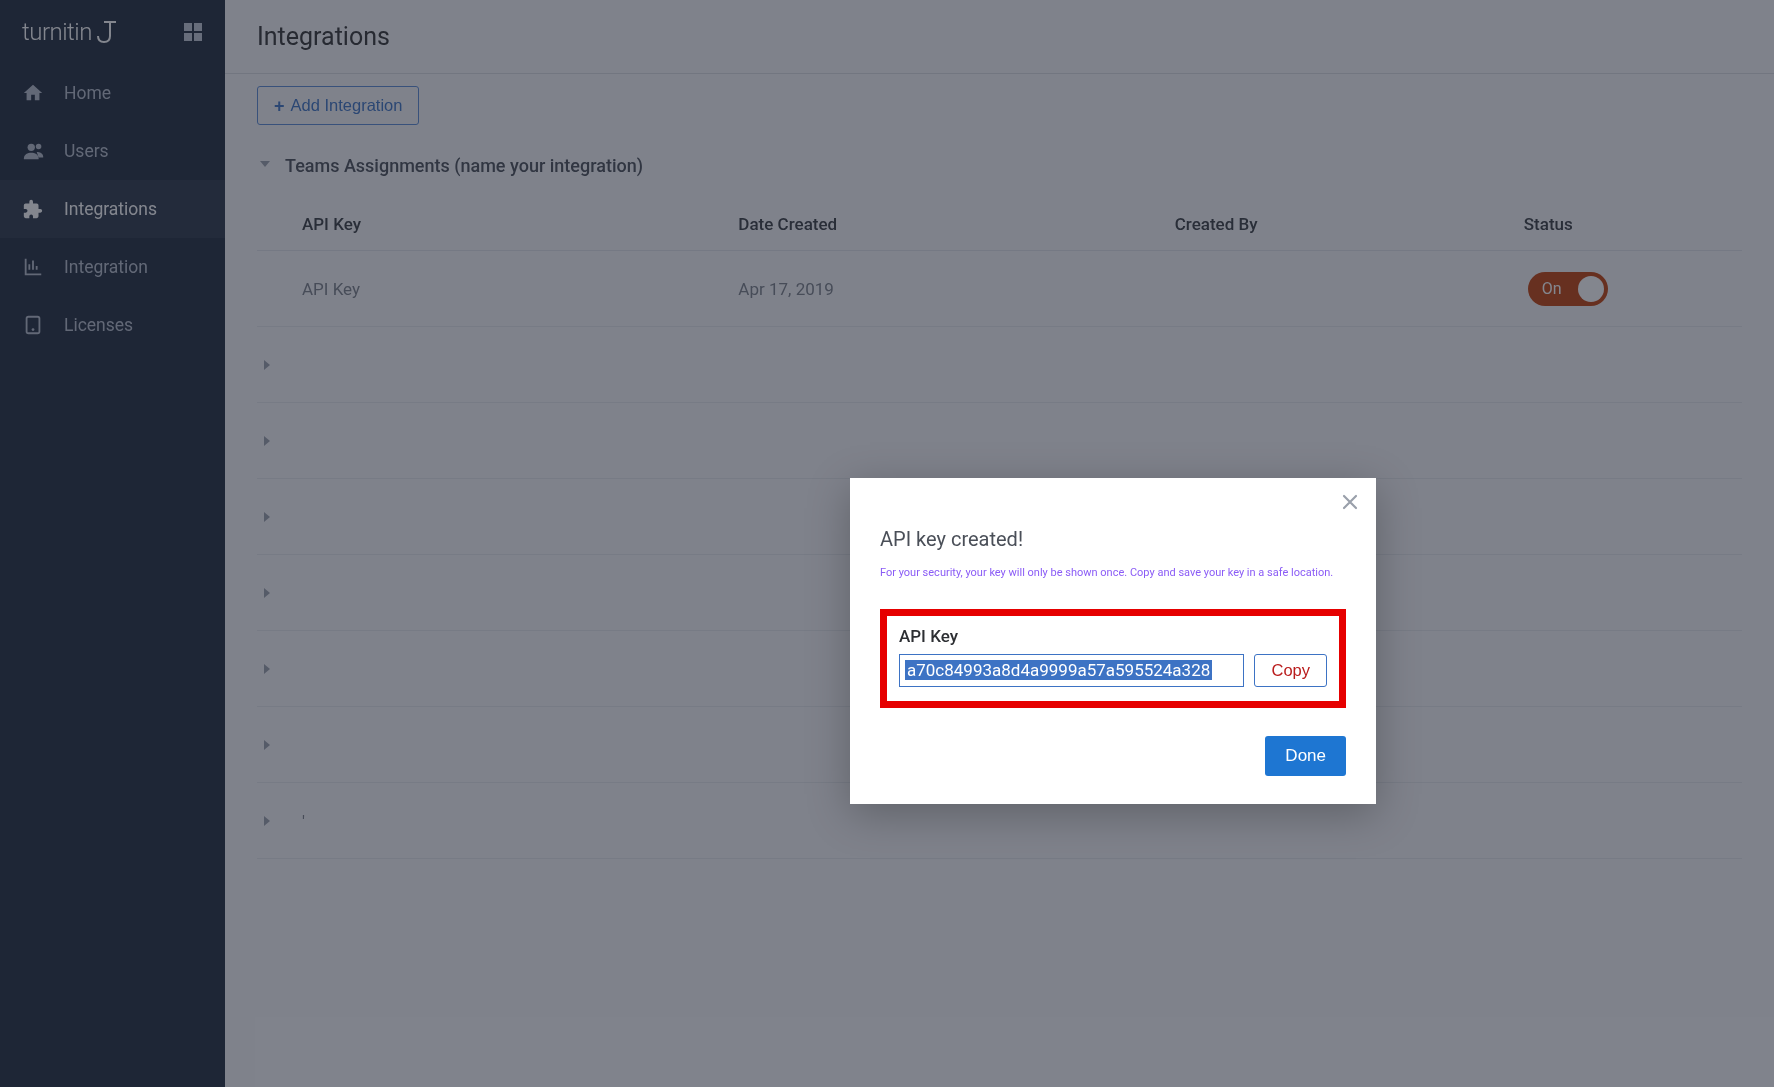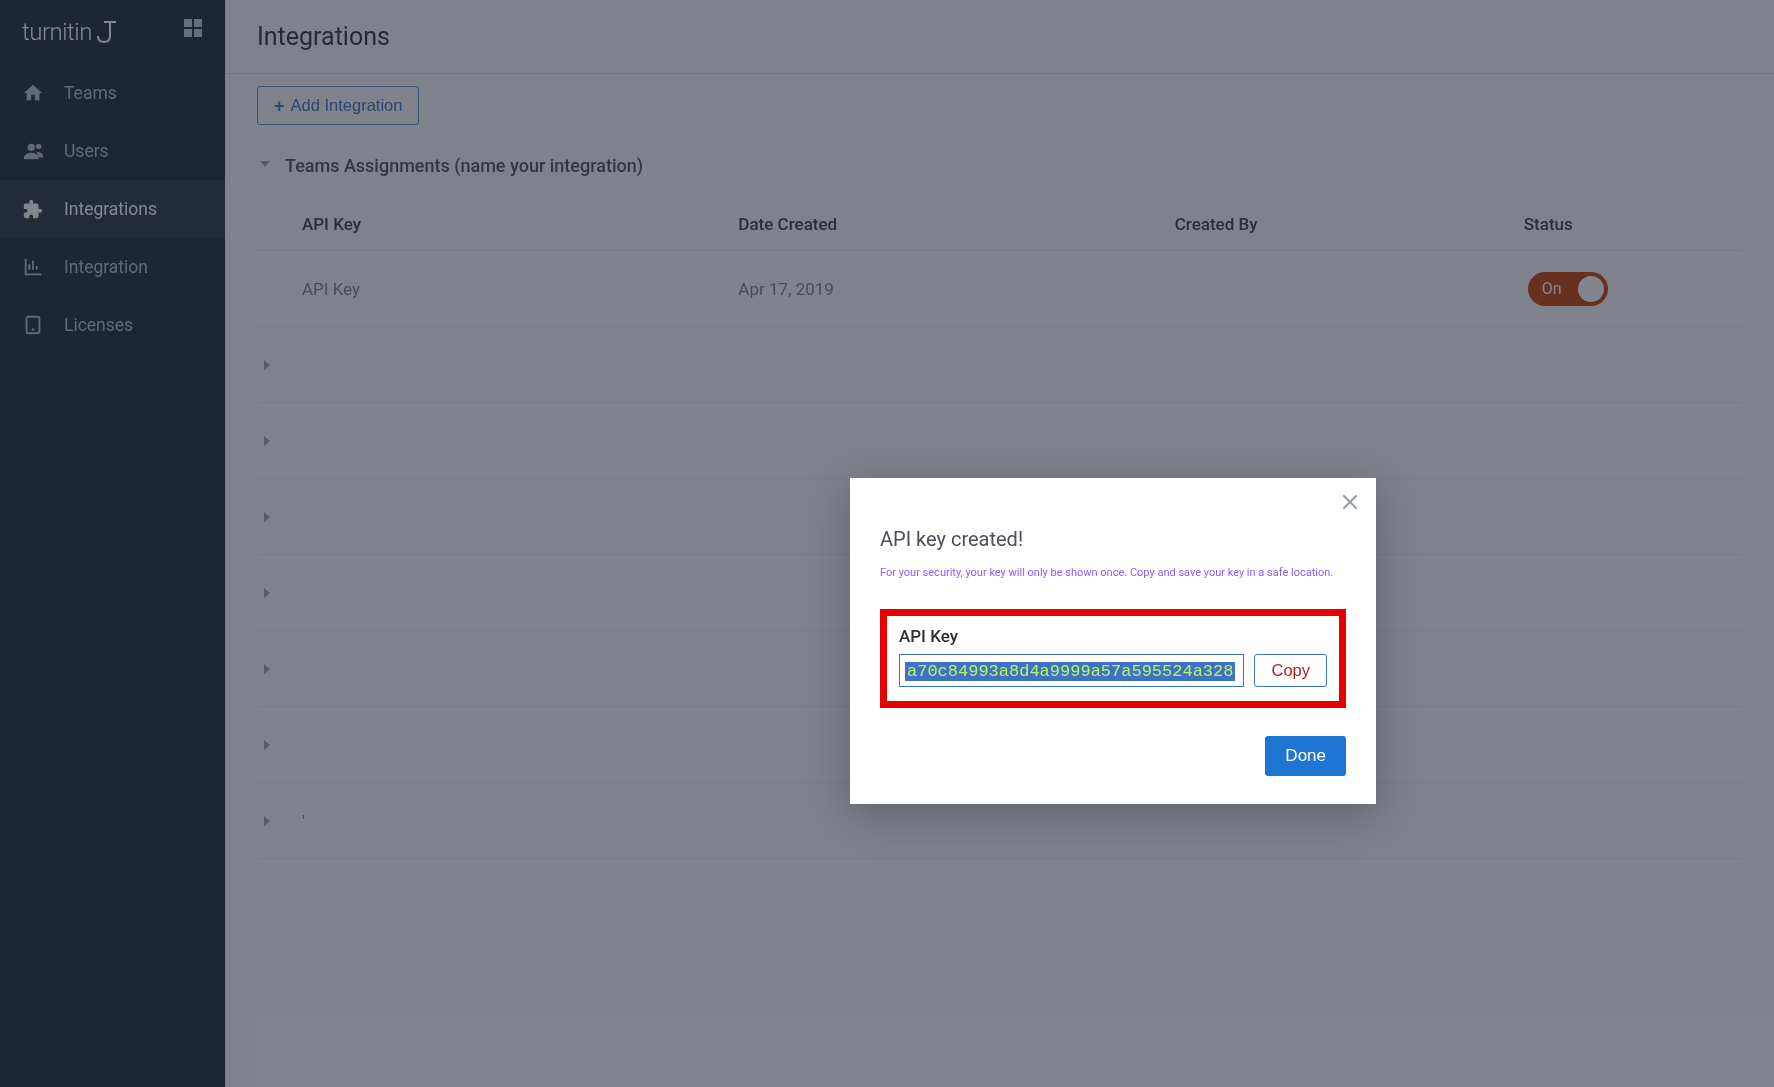--- a/index.html
+++ b/index.html
@@ -16,21 +16,21 @@
     
     .sidebar {
       width: 225px;
       background: #1f2a3c;
       color: #a0a8b8;
       display: flex;
       flex-direction: column;
       flex-shrink: 0;
     }
     .sidebar-header {
-      display: flex; align-items: flex-start; justify-content: space-between;
+      display: flex; align-items: flex-end; justify-content: space-between;
       padding: 18px 22px;
     }
     .brand { display: flex; align-items: center; }
     .brand-text { color: #ffffff; font-size: 24px; font-weight: 300; letter-spacing: -0.5px; }
     .brand-icon-svg { margin-left: 2px; }
     .apps-icon { color: #c2c8d6; }
     .nav-item {
       display: flex; align-items: center;
       padding: 18px 22px;
       font-size: 17.5px;
@@ -113,21 +113,21 @@
       border: 7px solid #e60000;
       padding: 10px 12px 14px 12px;
       margin-bottom: 28px;
     }
     .api-label { font-size: 17px; color: #2d2f33; font-weight: 500; margin-bottom: 8px; }
     .api-row { display: flex; gap: 10px; }
     .api-field-wrap {
       flex: 1; border: 1px solid #3d73c4; padding: 5px 5px; font-size: 17px; overflow: hidden;
       white-space: nowrap;
     }
-    .api-selected { background: #3d73c4; color: #bef264; padding: 0 2px; display: inline; font-family: Liberation Mono, monospace; }
+    .api-selected { background: #3d73c4; color: #ffffff; padding: 0 2px; display: inline; }
     .copy-btn {
       border: 1px solid #3d73c4; color: #b91c1c; background: #fff;
       padding: 6px 16px; font-size: 16.5px; border-radius: 3px; cursor: pointer;
     }
     .modal-footer { display: flex; justify-content: flex-end; align-items: flex-end; }
     .done-btn {
       background: #1e76d2; color: #fff; border: none;
       padding: 10px 20px; font-size: 17px; border-radius: 3px; cursor: pointer;
     }
   </style>
@@ -153,21 +153,21 @@
           </svg>
       </span>
     </div>
 
     <div class="nav-item">
       <span class="nav-icon">
         <svg width="22" height="22" viewBox="0 0 24 24">
             <path d="M12 3 L2 12h3v8h5v-6h4v6h5v-8h3z"></path>
           </svg>
       </span>
-      <span>Teams</span>
+      <span>Home</span>
     </div>
 
     <div class="nav-item">
       <span class="nav-icon">
         <svg width="24" height="22" viewBox="0 0 24 24">
             <circle cx="9" cy="8" r="4"></circle>
             <path d="M1 20c0-4 4-6 8-6s8 2 8 6v1H1z"></path>
             <circle cx="17" cy="7" r="3"></circle>
             <path d="M15 13c3 0 7 1.5 7 5v1h-5"></path>
           </svg>

